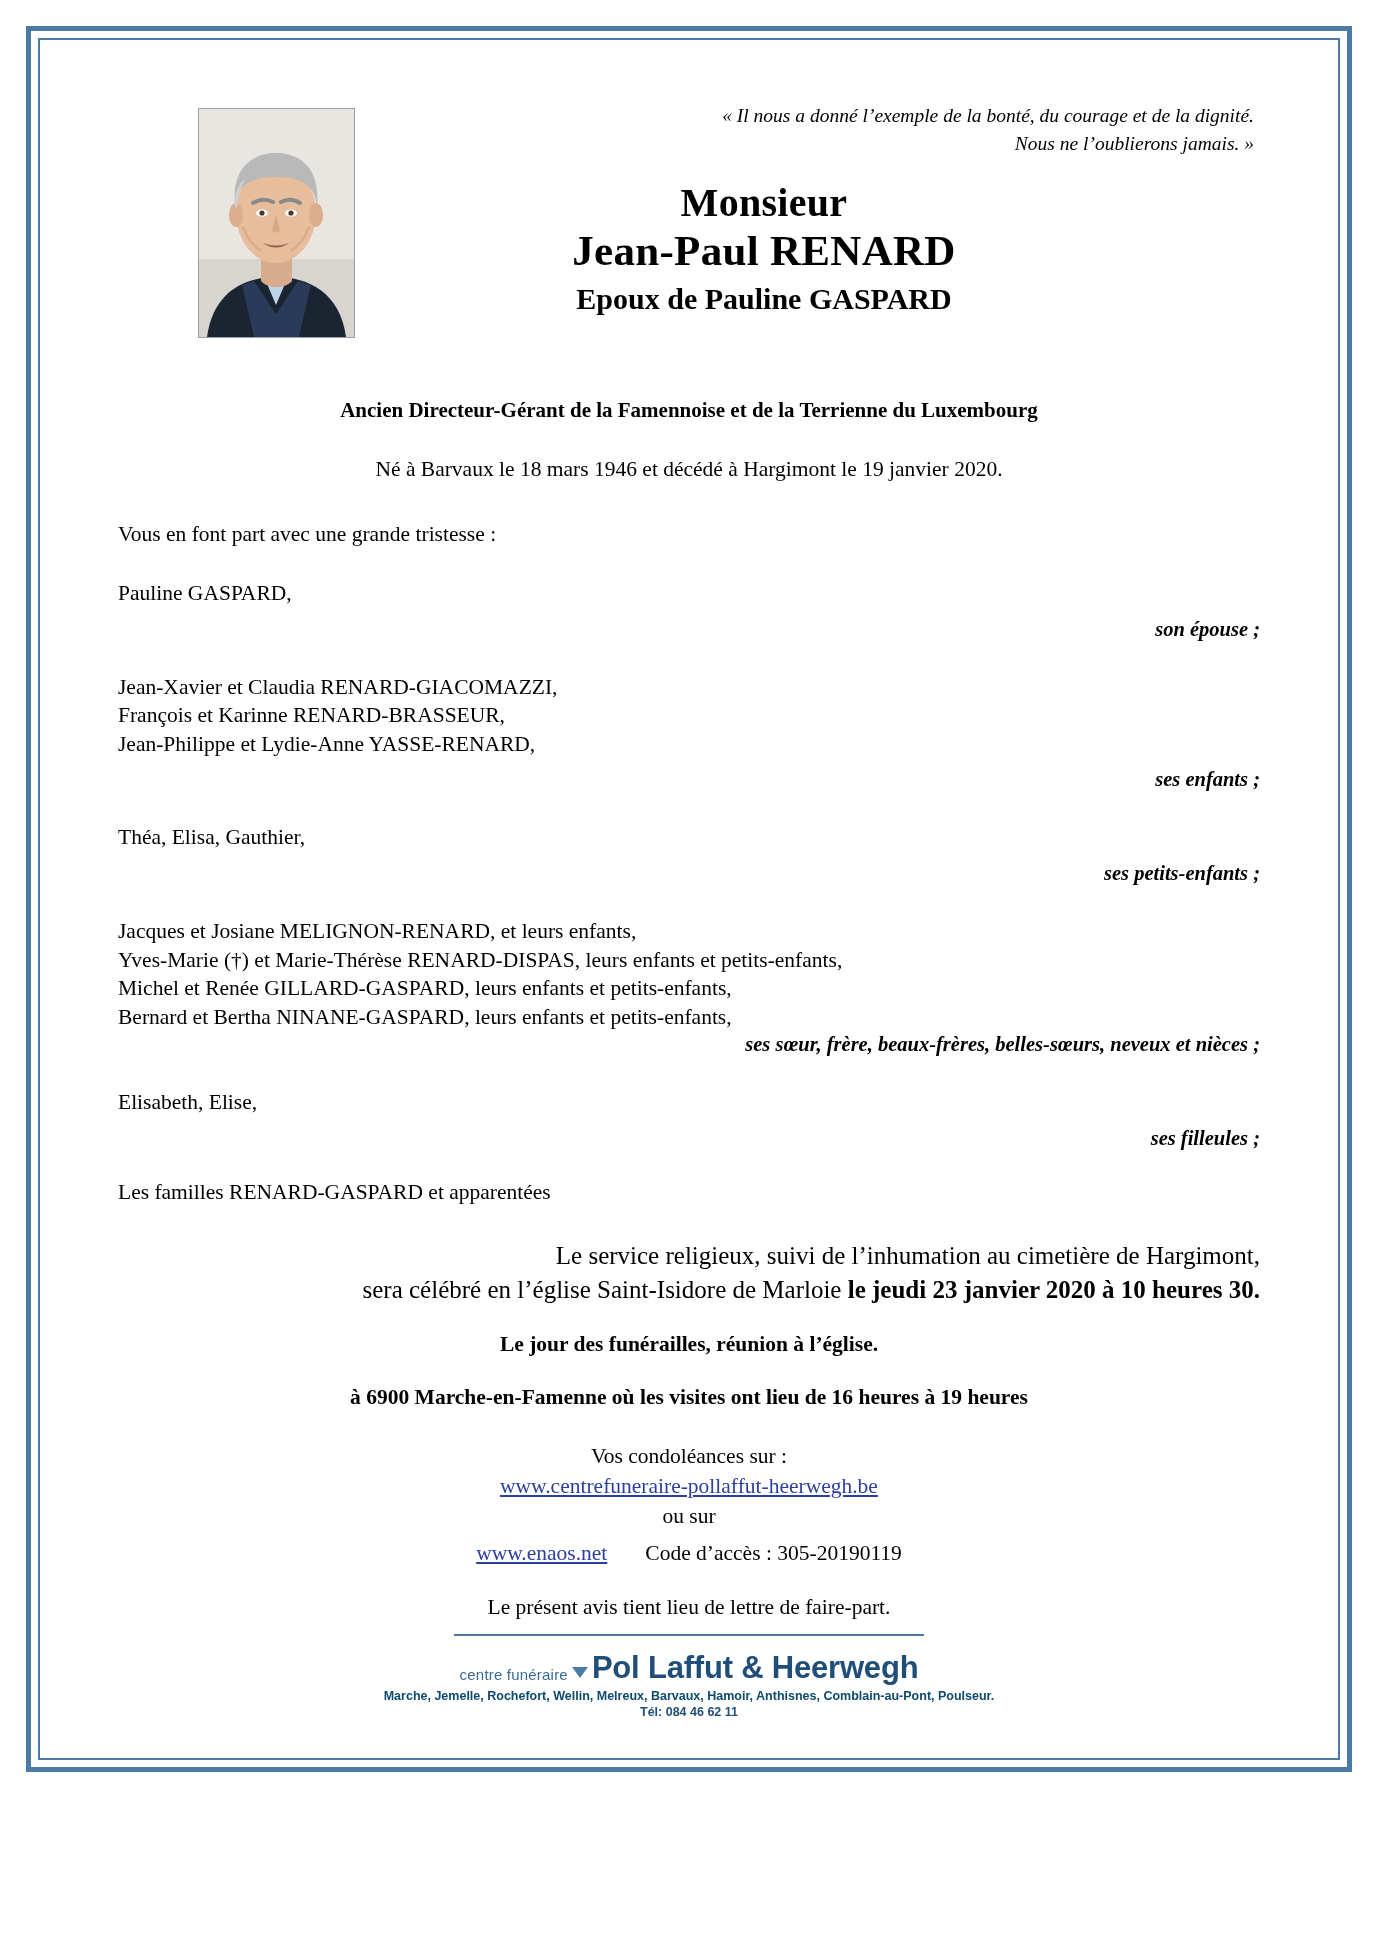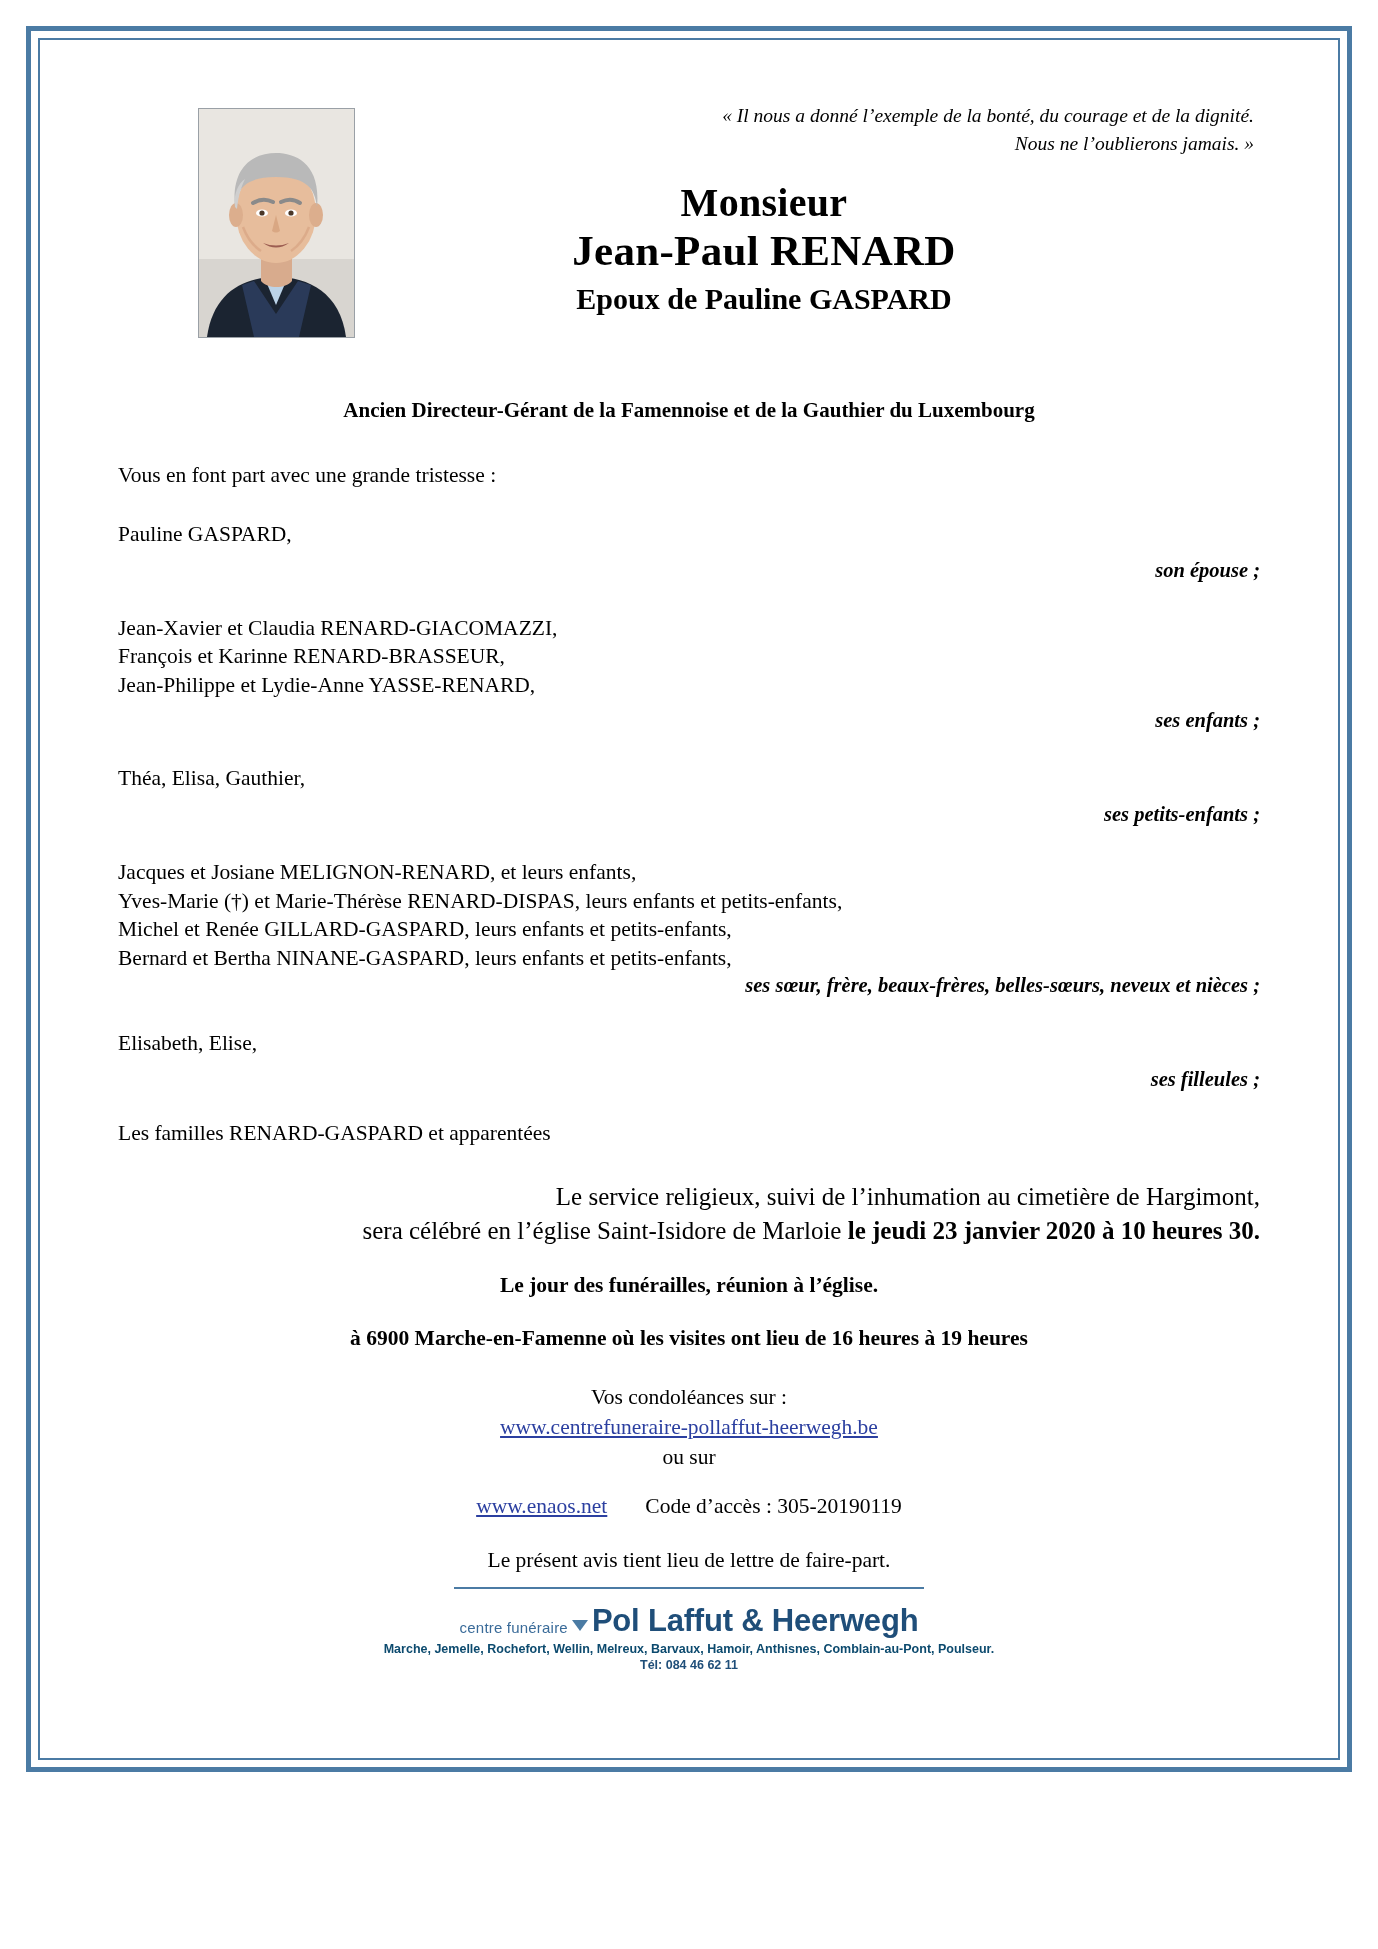--- a/index.html
+++ b/index.html
@@ -169,21 +169,21 @@
   }
   .link {
     color: #2b3fa0;
     text-decoration: underline;
   }
   .access-row {
     display: flex;
     justify-content: center;
     align-items: flex-start;
     gap: 38px;
-    margin-top: 20px;
+    margin-top: 8px;
   }
   .final {
     text-align: center;
     font-size: 21.5px;
     margin-top: 26px;
   }
   .rule {
     width: 470px;
     height: 2px;
     background: #4b7ba4;
@@ -290,21 +290,22 @@
         <div>Nous ne l’oublierons jamais. »</div>
       </div>
 
       <div class="title-block">
         <div class="title-monsieur">Monsieur</div>
         <div class="title-name">Jean-Paul RENARD</div>
         <div class="title-spouse">Epoux de Pauline GASPARD</div>
       </div>
     </div>
 
-    <div class="role">Ancien Directeur-Gérant de la Famennoise et de la Gauthier du Luxembourg</div>
+    <div class="role">Ancien Directeur-Gérant de la Famennoise et de la Terrienne du Luxembourg</div>
+    <div class="birthdeath">Né à Barvaux le 18 mars 1946 et décédé à Hargimont le 19 janvier 2020.</div>
 
     <div class="intro">Vous en font part avec une grande tristesse :</div>
 
     <div class="family-block">
       <div class="family-names">
         <div>Pauline GASPARD,</div>
       </div>
       <div class="family-rel">son épouse ;</div>
     </div>
 

